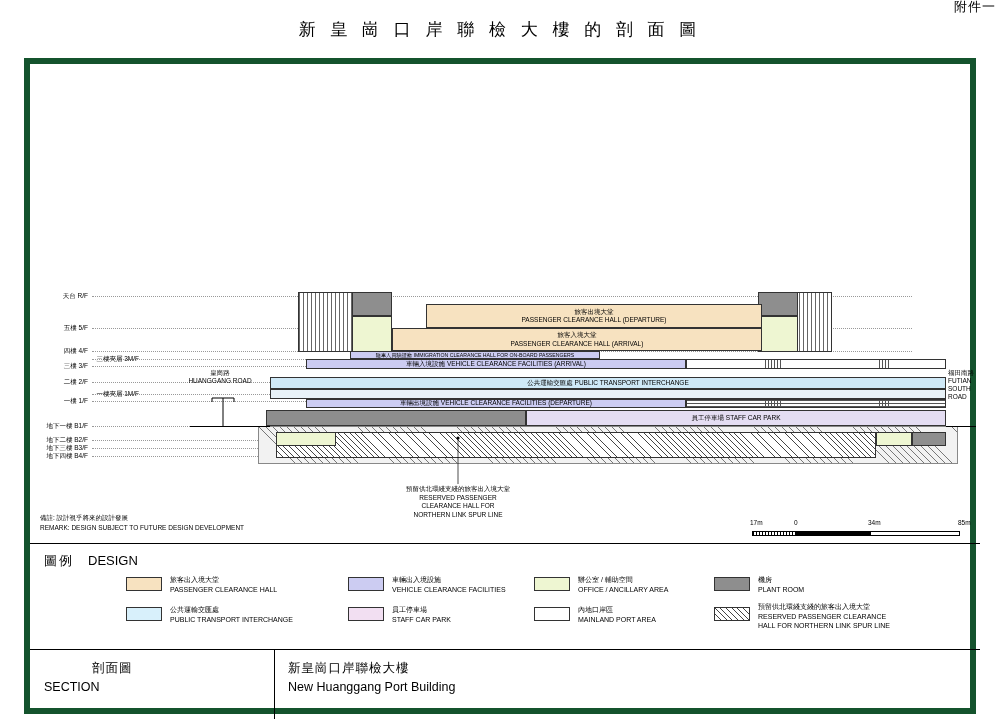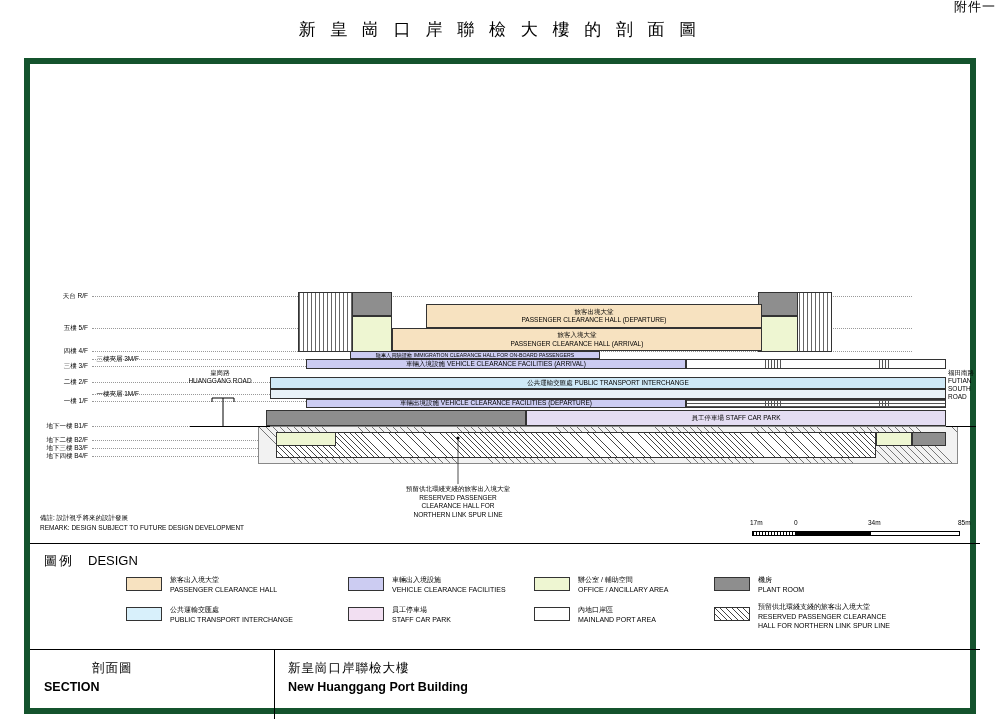--- a/index.html
+++ b/index.html
@@ -157,21 +157,21 @@
     line-height: 9.5px;
     white-space: nowrap;
   }
   
   .tb-divider {
     position: absolute;
     top: 0; height: 69px;
     border-left: 1px solid #000;
   }
   .tb-cn { position: absolute; font-size: 12.5px; letter-spacing: 1px; }
-  .tb-en { position: absolute; font-size: 12.5px; font-weight: bold; }
+  .tb-en { position: absolute; font-size: 12.5px; }
 </style>
 </head>
 <body>
 
 <div class="annex">附件一</div>
 <div class="main-title">新 皇 崗 口 岸 聯 檢 大 樓 的 剖 面 圖</div>
 
 <div class="frame">
 
   <div class="draw">

